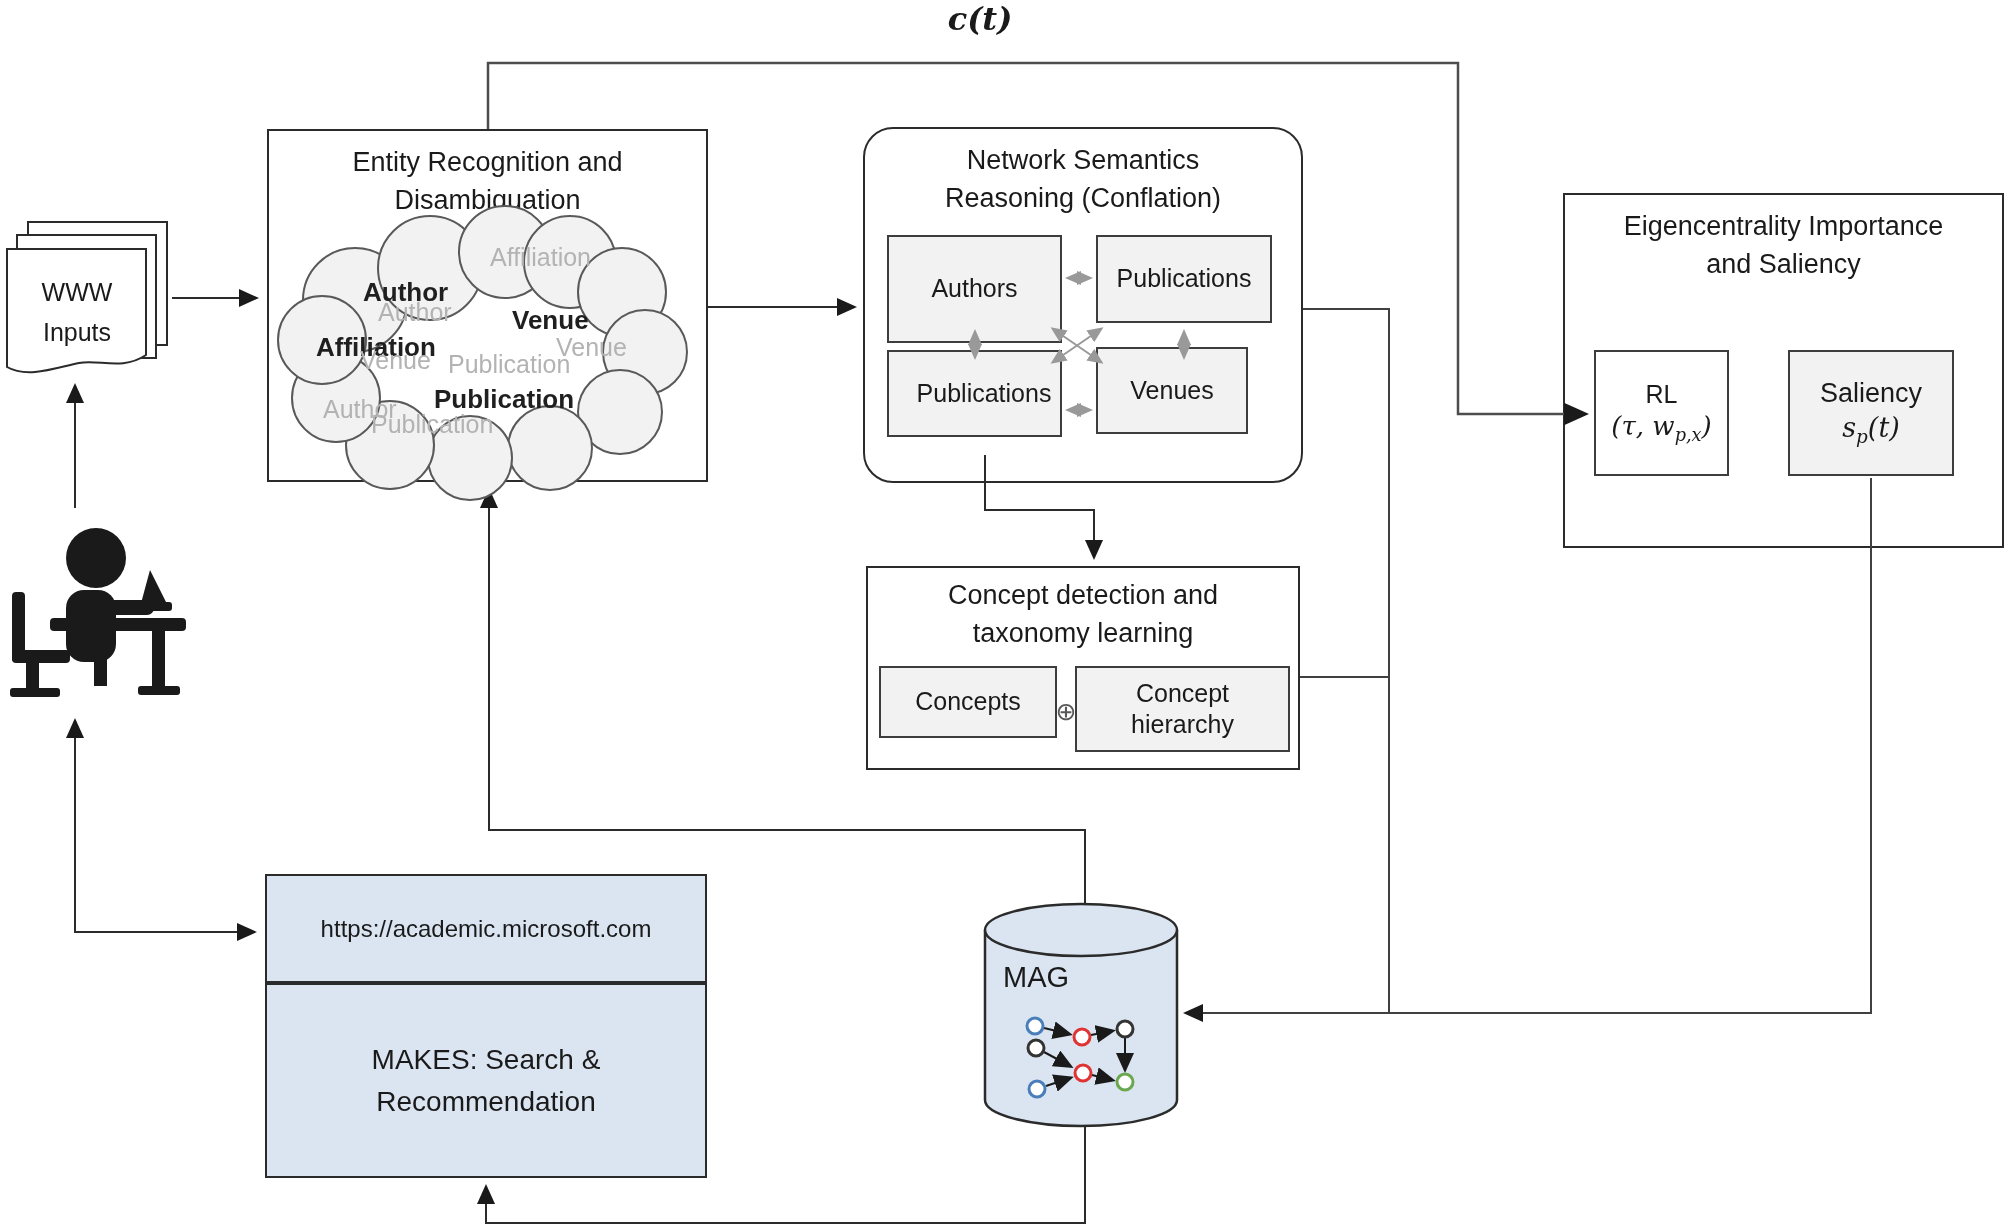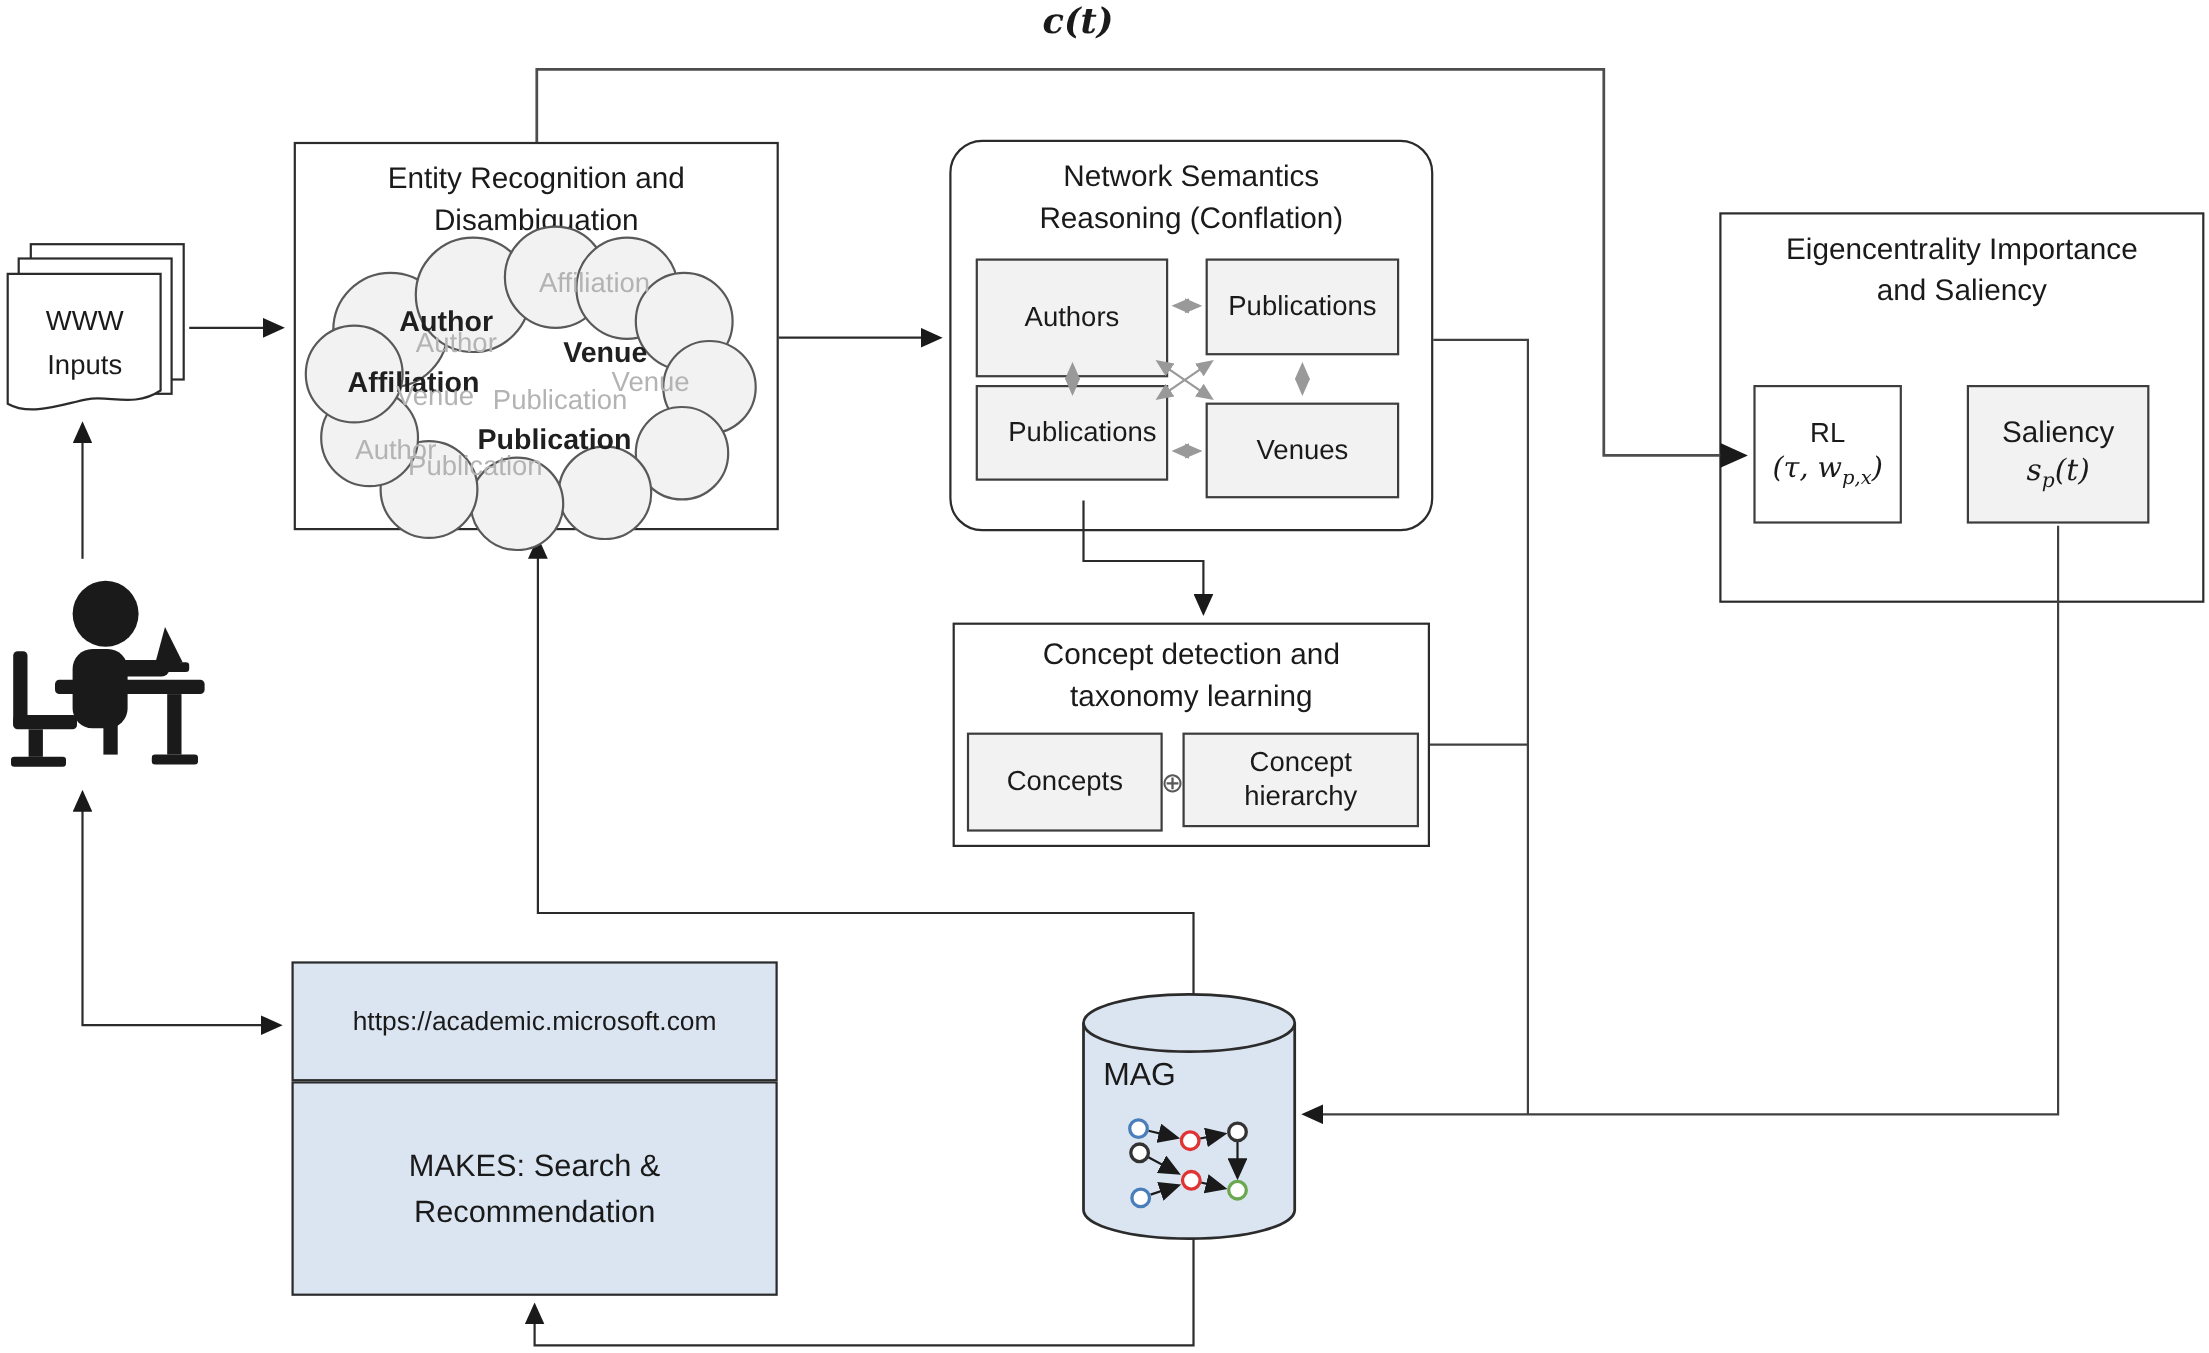--- a/index.html
+++ b/index.html
@@ -43,21 +43,21 @@
   </div>
   <div class="subbox" style="left:887px;top:235px;width:175px;height:108px;">
     <span>Authors</span>
   </div>
   <div class="subbox" style="left:1096px;top:235px;width:176px;height:88px;">
     <span>Publications</span>
   </div>
   <div class="subbox" style="left:887px;top:350px;width:175px;height:87px;padding-left:19px;">
     <span>Publications</span>
   </div>
-  <div class="subbox" style="left:1096px;top:366px;width:176px;height:87px;justify-content:center;">
+  <div class="subbox" style="left:1096px;top:347px;width:152px;height:87px;justify-content:center;">
     <span>Venues</span>
   </div>
 
   <div class="box" style="left:1563px;top:193px;width:441px;height:355px;">
     <div class="title">
       <div>Eigencentrality Importance</div>
       <div>and Saliency</div>
     </div>
   </div>
   <div class="subbox white" style="left:1594px;top:350px;width:135px;height:126px;">
@@ -68,21 +68,21 @@
     <span>Saliency</span>
     <span class="math" style="font-size:27px;"><span>s</span><sub>p</sub><span>(t)</span></span>
   </div>
 
   <div class="box" style="left:866px;top:566px;width:434px;height:204px;">
     <div class="title" style="padding-top:8px;">
       <div>Concept detection and</div>
       <div>taxonomy learning</div>
     </div>
   </div>
-  <div class="subbox" style="left:879px;top:666px;width:178px;height:90px;">
+  <div class="subbox" style="left:879px;top:666px;width:178px;height:72px;">
     <span>Concepts</span>
   </div>
   <div class="subbox" style="left:1075px;top:666px;width:215px;height:86px;">
     <span>Concept</span>
     <span>hierarchy</span>
   </div>
   <div class="label" style="left:1052px;top:697px;width:28px;text-align:center;font-size:25px;color:#595959;">⊕</div>
 
   <div class="bluebox" style="left:265px;top:874px;width:442px;height:109px;font-size:24px;">
     <span>https://academic.microsoft.com</span>

